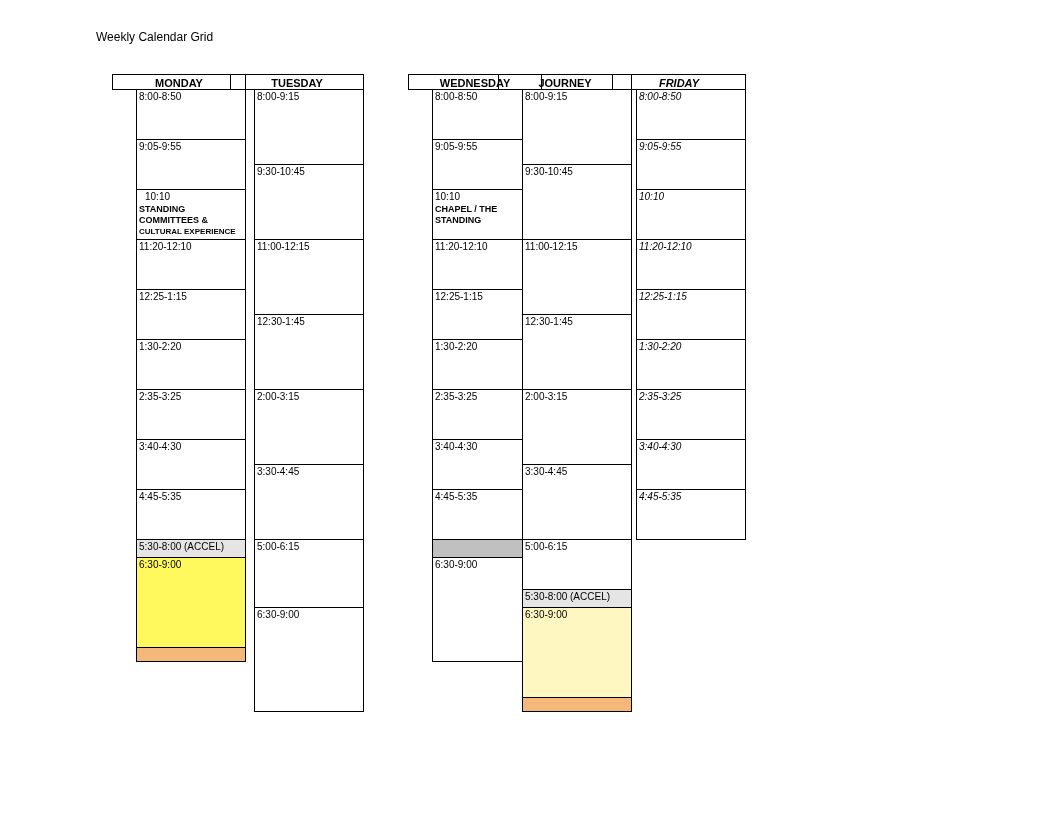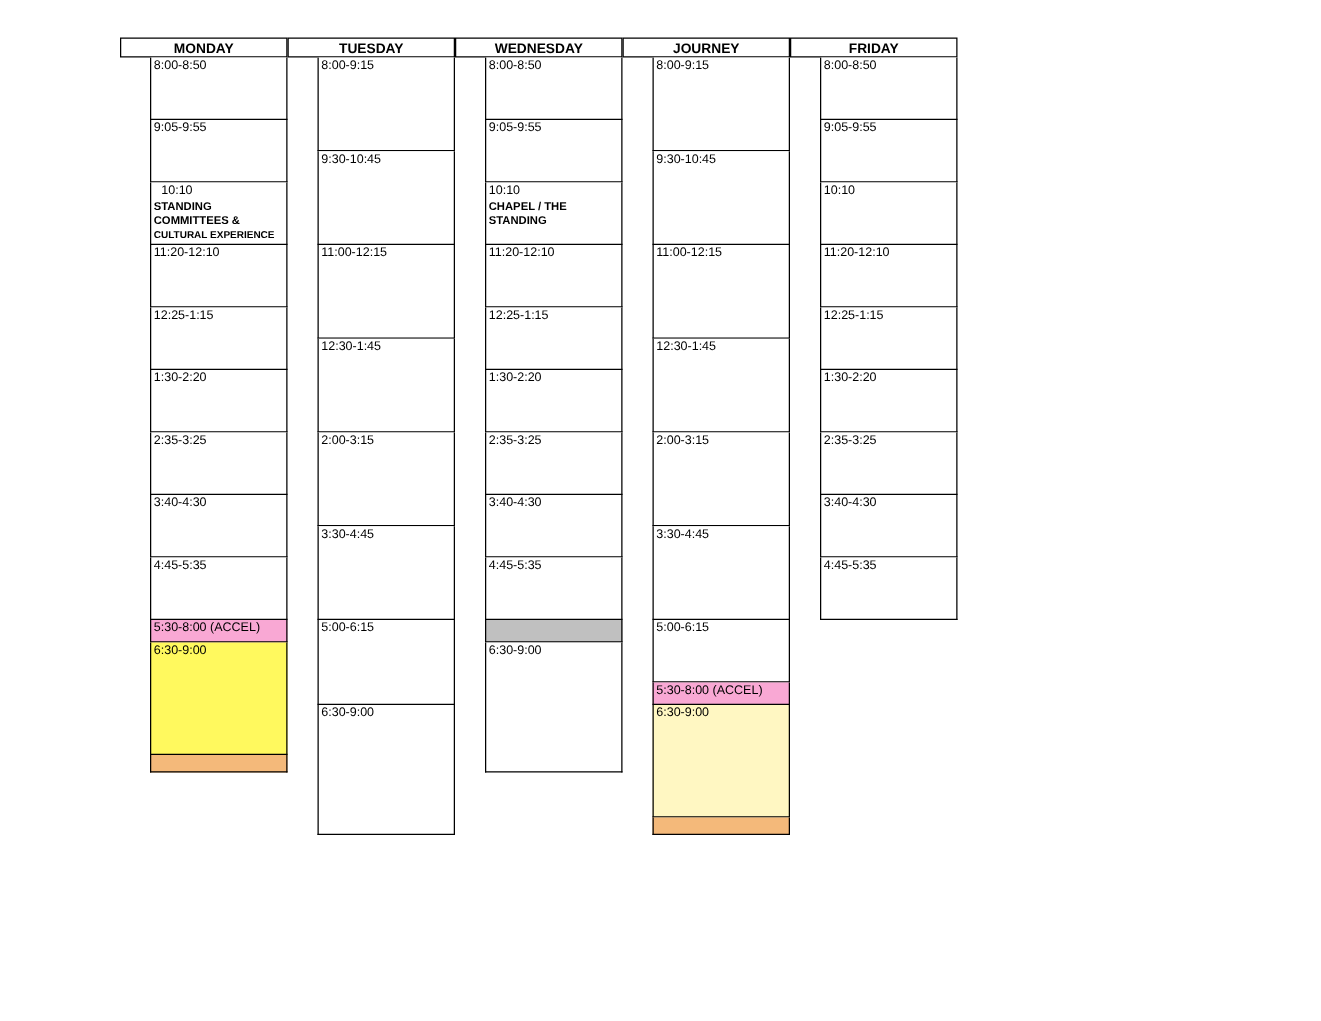--- a/index.html
+++ b/index.html
@@ -20,25 +20,25 @@
   }
   .cal {
     position: relative;
     width: 670px; 
   }
   .col {
     position: absolute;
     top: 0;
     width: 134px;
   }
-  .col.c0 { left: 0; }
+  .col.c0 { left: 16px; }
   .col.c1 { left: 134px; }
-  .col.c2 { left: 268px; }
+  .col.c2 { left: 268px; padding-left: 44px; }
   .col.c3 { left: 402px; }
-  .col.c4 { left: 536px; }
+  .col.c4 { left: 516px; font-style: italic; }
 
   .hdr {
     height: 16px;
     line-height: 16px;
     text-align: center;
     font-weight: bold;
     font-size: 11px;
     border: 1px solid #000;
     box-sizing: border-box;
   }
@@ -67,31 +67,32 @@
     font-weight: normal;
     font-size: 8px;
   }
   
   .h50 { height: 50px; }
   .h75 { height: 75px; }
   .h18 { height: 18px; }
   .h90 { height: 90px; }
   .h14 { height: 14px; }
 
-  .bg-cream { background: #f9a8d4; }
+  .bg-cream { background: #e5e5e5; }
   .bg-yellow { background: #fff95e; }
   .bg-gray { background: #c0c0c0; }
   .bg-orange { background: #f4b97a; }
 
   .end-col-stop { border-bottom: 1px solid #000; }
 </style>
 </head>
 <body>
 
 <div class="page">
+  <div class="title">Weekly Calendar Grid</div>
 
   <div class="cal" style="height:700px;">
 
     <div class="col c0">
       <div class="hdr">MONDAY</div>
       <div class="cell h50">
           <div class="slot-time">8:00-8:50</div>
         </div>
       <div class="cell h50">
           <div class="slot-time">9:05-9:55</div>

